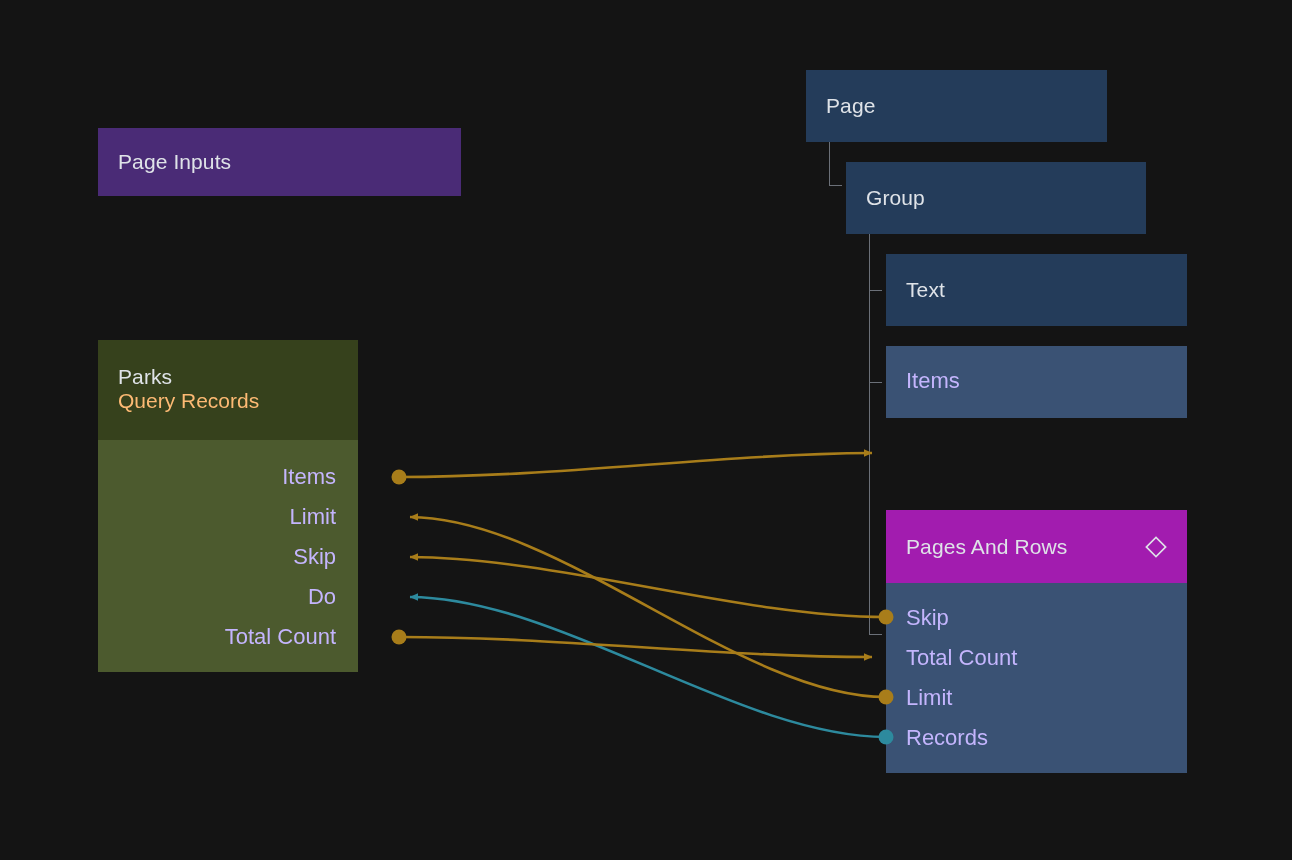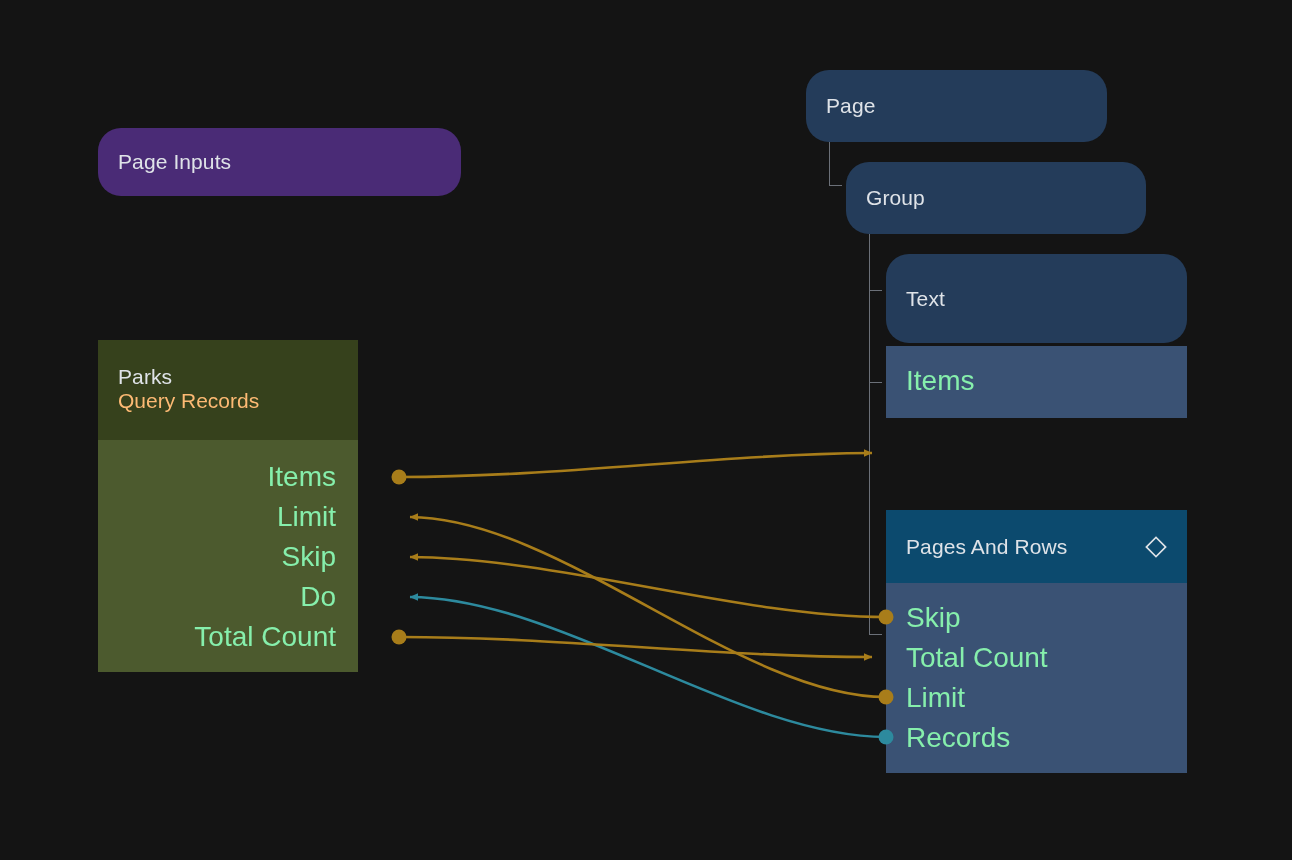--- a/index.html
+++ b/index.html
@@ -27,21 +27,20 @@
     left: 0; top: 0;
     width: 1292px;
     height: 860px;
     pointer-events: none;
   }
 
   
   .node {
     position: absolute;
     box-sizing: border-box;
-    border-radius: 23px;
   }
   .node-header {
     box-sizing: border-box;
     display: flex;
     align-items: center;
     justify-content: space-between;
     padding: 0 20px;
   }
   .node-title {
     color: #dfe3e8;
@@ -74,22 +73,22 @@
   }
   .port-row.right-aligned {
     right: 22px;
     justify-content: flex-end;
   }
   .port-row.left-aligned {
     left: 20px;
     justify-content: flex-start;
   }
   .port-label {
-    color: #86efac;
-    font-size: 28px;
+    color: #c4b5fd;
+    font-size: 22px;
     line-height: 1;
   }
 
   
   .diamond-icon {
     width: 22px;
     height: 22px;
     display: inline-block;
   }
 
@@ -170,36 +169,36 @@
       <span class="node-title">Page</span>
     </div>
   </div>
 
   <div class="node flat" style="left:846px; top:162px; width:300px; height:72px; background:#243c5a;">
     <div class="node-header">
       <span class="node-title">Group</span>
     </div>
   </div>
 
-  <div class="node flat" style="left:886px; top:254px; width:301px; height:89px; background:#243c5a;">
+  <div class="node flat" style="left:886px; top:254px; width:301px; height:72px; background:#243c5a;">
     <div class="node-header">
       <span class="node-title">Text</span>
     </div>
   </div>
 
   <div class="node" style="left:886px; top:346px; width:301px;">
     <div class="node-body" style="height:72px; background:#3a5274;">
       <div class="port-row left-aligned" style="top:21px;">
         <span class="port-label">Items</span>
       </div>
     </div>
   </div>
 
   <div class="node" style="left:886px; top:510px; width:301px;">
-    <div class="node-header" style="height:73px; background:#0c4a6e;">
+    <div class="node-header" style="height:73px; background:#a21caf;">
       <span class="node-title">Pages And Rows</span>
       <span class="diamond-icon">
         <svg viewBox="0 0 22 22" width="22" height="22">
           <rect x="4.2" y="4.2" width="13.6" height="13.6" transform="rotate(45 11 11)" fill="none" stroke="#dfe3e8" stroke-width="1.7"></rect>
         </svg>
       </span>
     </div>
     <div class="node-body" style="height:190px; background:#3a5274;">
       <div class="port-row left-aligned" style="top:21px;">
         <span class="port-label">Skip</span>

